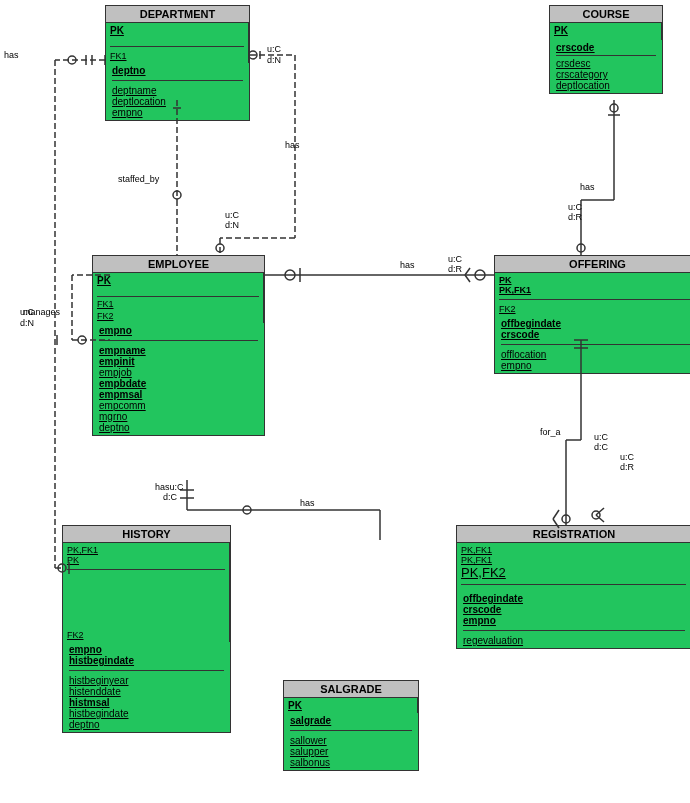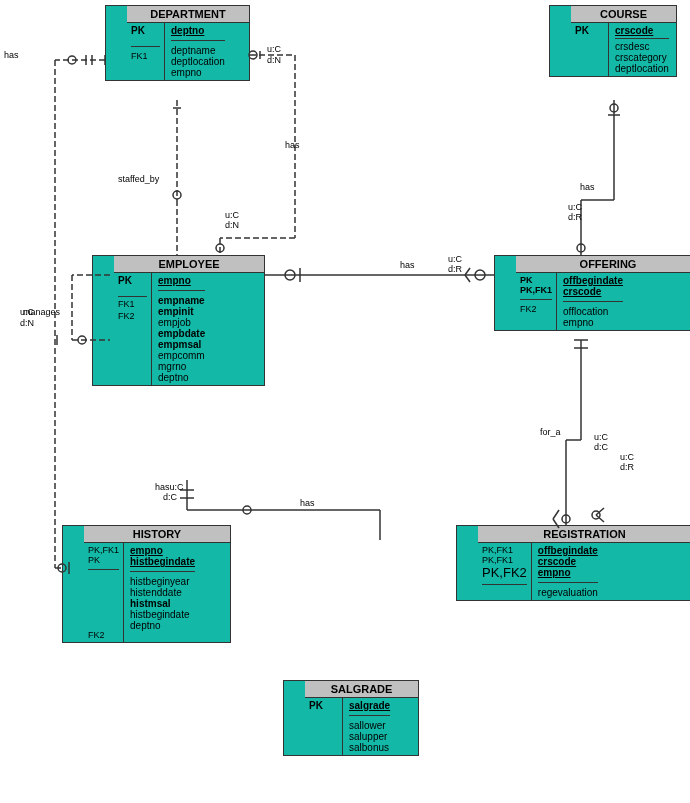--- a/index.html
+++ b/index.html
@@ -15,34 +15,34 @@
     .diagram {
       position: absolute;
       top: 0; left: 0;
       width: 690px;
       height: 803px;
     }
     
     .entity {
       position: absolute;
       border: 1.5px solid #333;
-      background: #14b8a6;
-      padding-left: 21px;
+      background: #22c55e;
     }
     .entity-header {
       background: #c0c0c0;
       border-bottom: 1.5px solid #333;
       text-align: center;
       font-weight: bold;
       font-size: 11px;
       padding: 2px 4px;
     }
     .entity-body {
       display: flex;
-      flex-direction: row;
+      flex-direction: column;
+      text-decoration: underline;
     }
     .entity-pk-col {
       border-right: 1.5px solid #333;
       padding: 2px 4px;
       font-size: 10px;
       white-space: nowrap;
       min-width: 38px;
     }
     .entity-attr-col {
       padding: 2px 6px;
@@ -69,21 +69,21 @@
       width: 690px;
       height: 803px;
       pointer-events: none;
     }
   </style>
 </head>
 <body>
 
 <div class="diagram">
 
-  <div class="entity" style="left:549px; top:5px; width:128px;">
+  <div class="entity" style="left:549px; top:5px; width:114px;">
     <div class="entity-header">COURSE</div>
     <div class="entity-body">
       <div class="entity-pk-col">
         <div class="pk-label">PK</div>
         <div style="margin-top:2px;"></div>
       </div>
       <div class="entity-attr-col">
         <div class="attr-underline attr-bold">crscode</div>
         <div class="divider"></div>
         <div>crsdesc</div>

